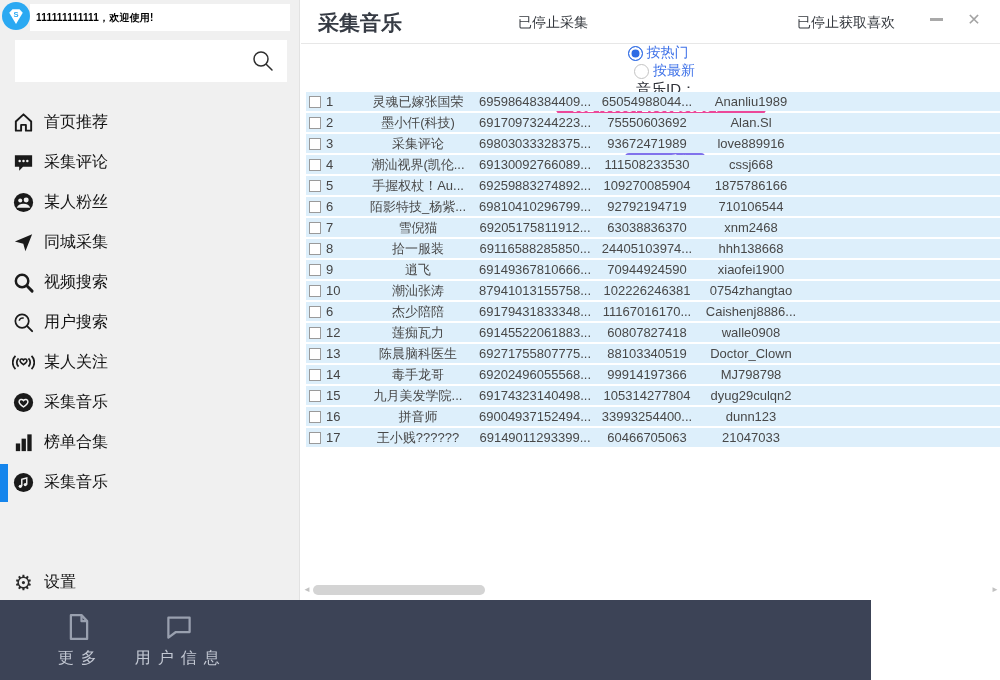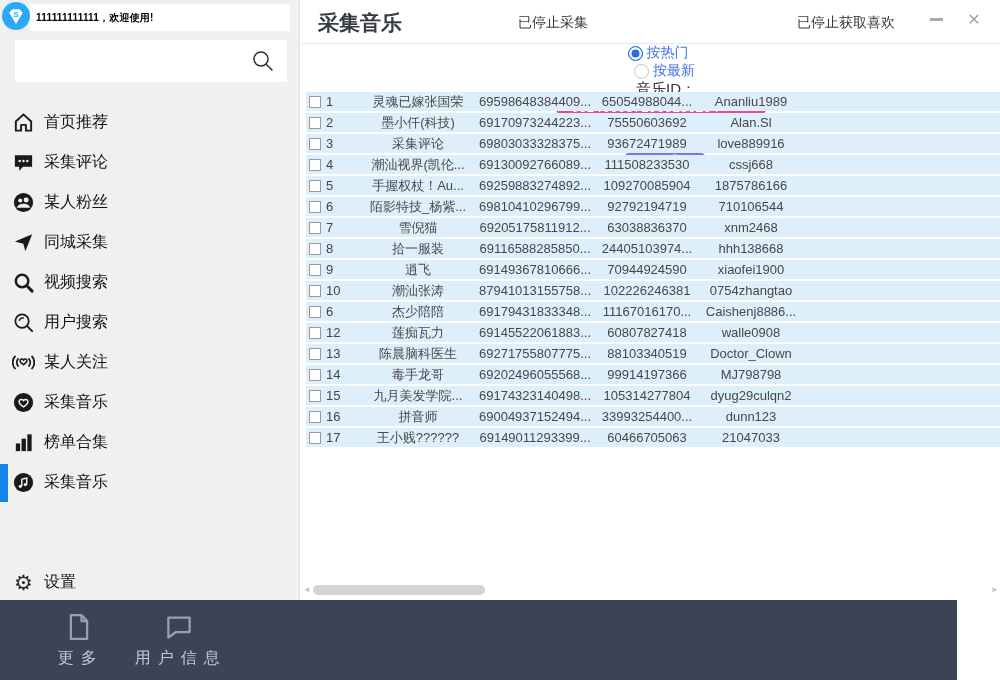--- a/index.html
+++ b/index.html
@@ -63,21 +63,21 @@
   .row-check { width:12px; height:12px; margin:0 5px 0 0; accent-color:#fff; appearance:none; background:#fff; border:1px solid #9a9a9a; cursor:pointer; }
   .row-index { font-size:13px; color:#444; }
 
   
   .hscroll { position:absolute; left:2px; top:584px; width:696px; height:12px; display:flex; align-items:center; }
   .hs-arrow { width:8px; height:12px; color:#c2c2c2; font-size:8px; line-height:12px; text-align:center; cursor:pointer; }
   .hs-track { position:relative; flex:1; height:12px; }
   .hs-thumb { position:absolute; left:2px; top:1px; width:172px; height:10px; background:#d4d4d4; border-radius:5px; cursor:pointer; }
 
   
-  .bottombar { position:absolute; left:0; top:600px; width:957px; height:80px; background:#3c4356; display:flex; align-items:center; padding-left:36px; }
+  .bottombar { position:absolute; left:0; top:600px; width:871px; height:80px; background:#3c4356; display:flex; align-items:center; padding-left:36px; }
   .bottom-item { width:86px; display:flex; flex-direction:column; align-items:center; cursor:pointer; margin-right:14px; }
   .bottom-item .b-icon { width:30px; height:30px; color:#99a0af; }
   .bottom-item .b-icon svg { width:100%; height:100%; }
   .bottom-item .b-label { margin-top:6px; font-size:16px; color:#c3c8d3; letter-spacing:7px; white-space:nowrap; text-indent:3.5px; }
 </style>
 </head>
 <body>
 
 <div class="app">
 

